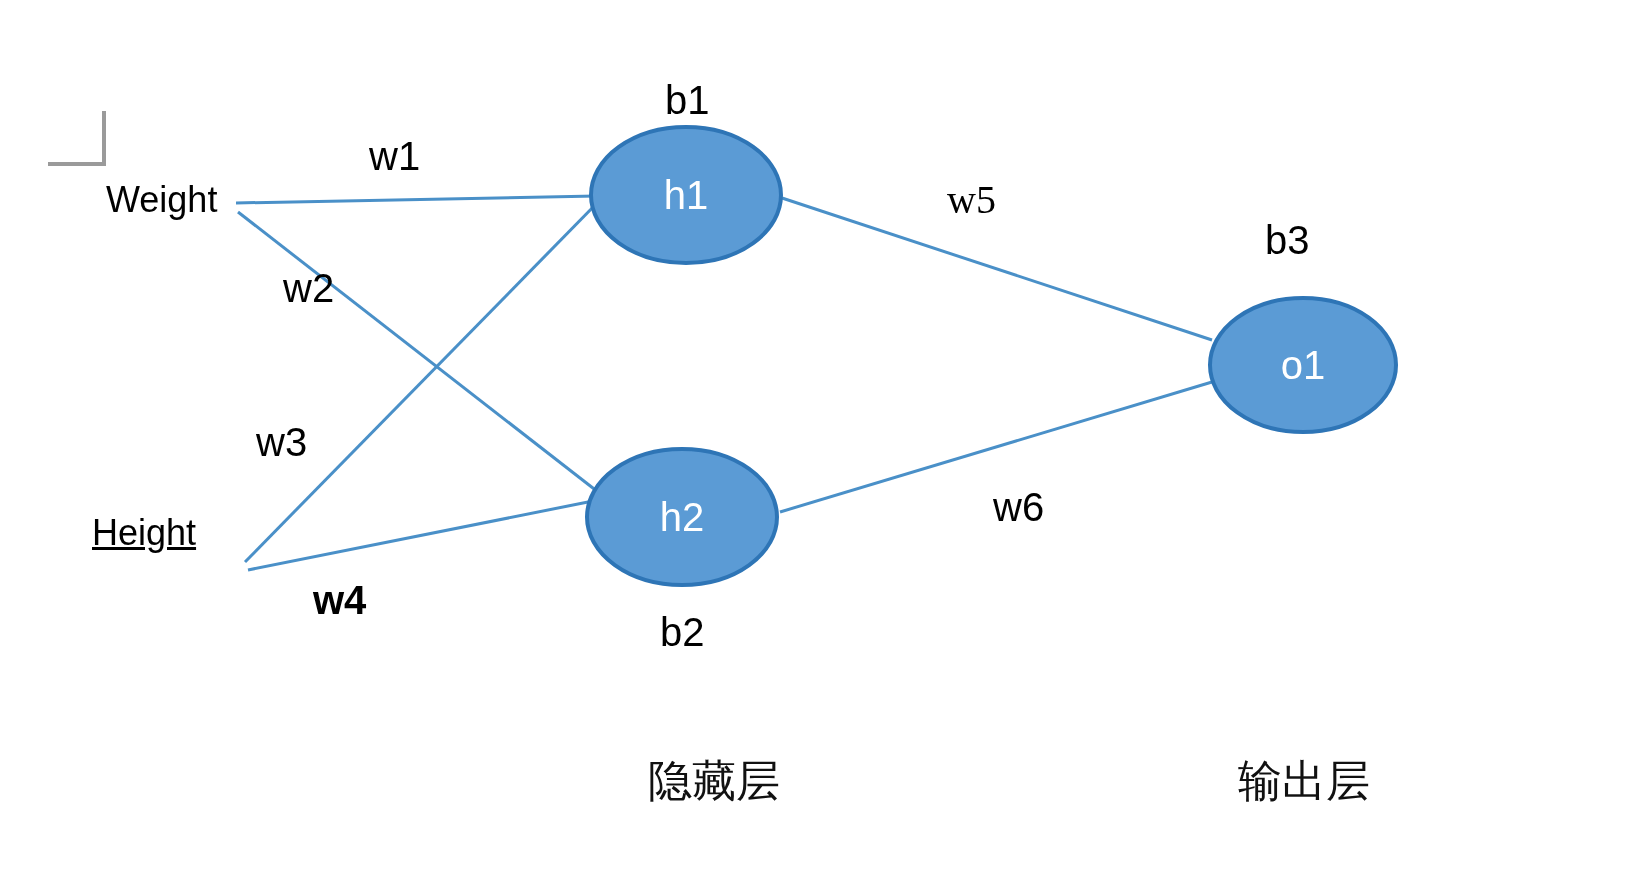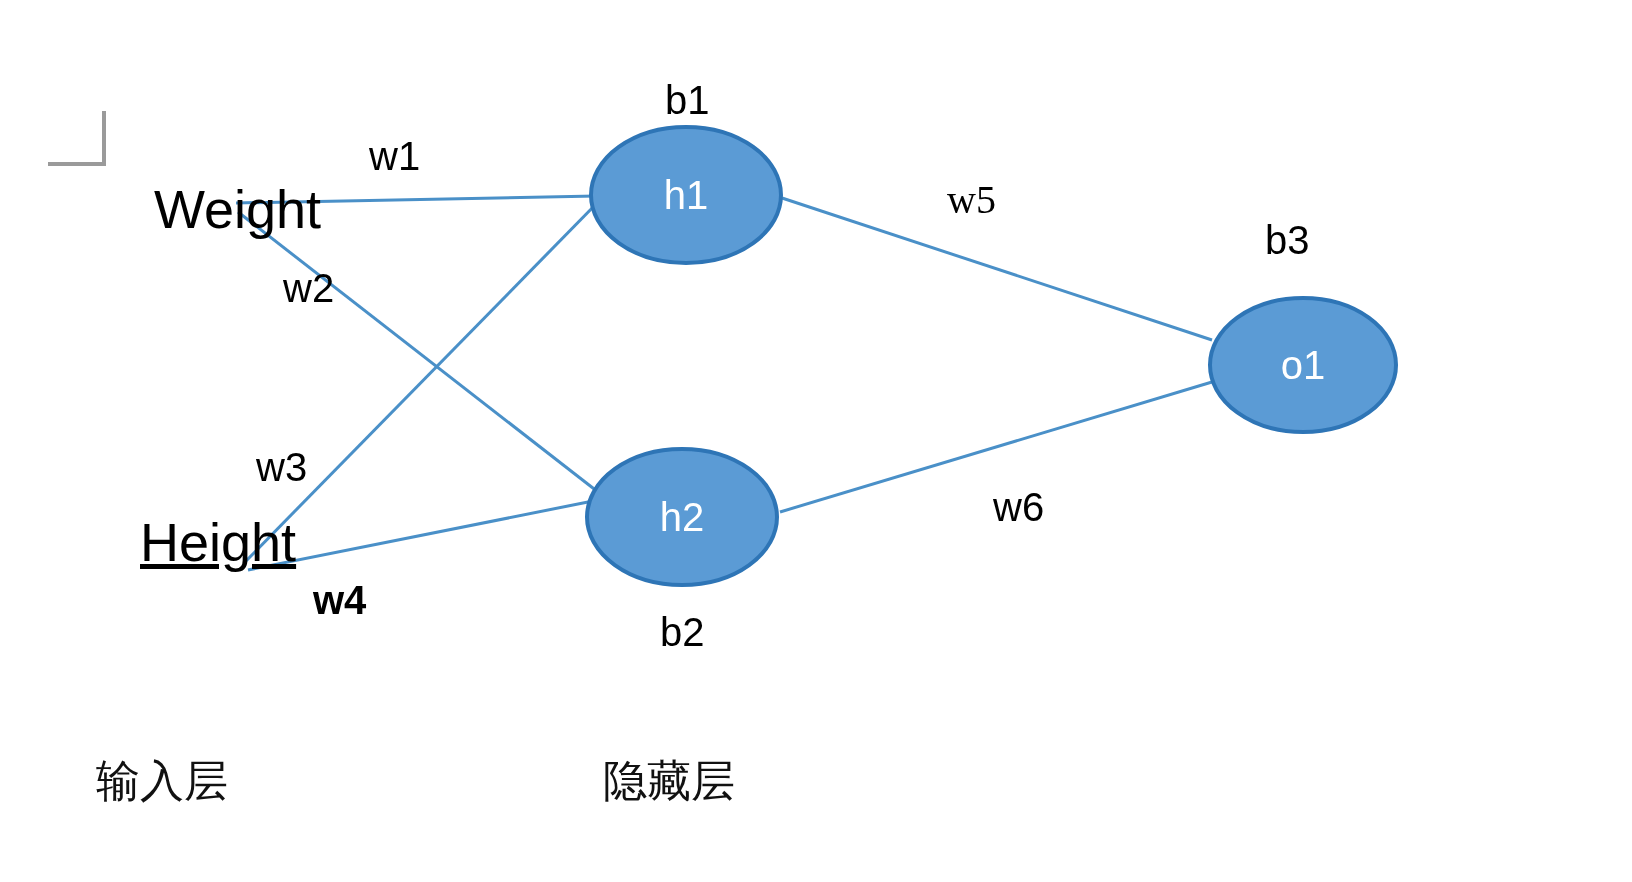--- a/index.html
+++ b/index.html
@@ -31,22 +31,21 @@
     dominant-baseline: middle;
   }
   .lbl {
     position: absolute;
     font-family: "Liberation Sans", sans-serif;
     color: #000000;
     white-space: nowrap;
     line-height: 1;
   }
   .io-label {
-    font-size: 54px;
-    margin-left: 48px;
+    font-size: 36px;
   }
   .weight-label {
     font-size: 40px;
   }
   .bias-label {
     font-size: 40px;
   }
   .layer-label {
     font-family: "Liberation Serif", serif;
     font-size: 44px;
@@ -84,25 +83,25 @@
 
     <ellipse cx="1303" cy="365" rx="93" ry="67" fill="#5B9BD5" stroke="#2E75B6" stroke-width="4"></ellipse>
     <text class="node-label" x="1303" y="368">o1</text>
   </svg>
 
   <div class="lbl io-label" style="left:106px; top:182px;">Weight</div>
   <div class="lbl io-label" style="left:92px; top:515px;text-decoration:underline;">Height</div>
 
   <div class="lbl weight-label" style="left:345px; top:136px;margin-left:24px;">w1</div>
   <div class="lbl weight-label" style="left:283px; top:268px;text-align:right;">w2</div>
-  <div class="lbl weight-label" style="left:256px; top:447px;">w3</div>
+  <div class="lbl weight-label" style="left:256px; top:422px;">w3</div>
   <div class="lbl weight-label" style="left:313px; top:580px;font-weight:bold;">w4</div>
   <div class="lbl weight-label" style="left:947px; top:180px;font-family:Liberation Serif, serif;">w5</div>
   <div class="lbl weight-label" style="left:993px; top:487px;">w6</div>
 
   <div class="lbl bias-label" style="left:665px; top:80px;">b1</div>
   <div class="lbl bias-label" style="left:660px; top:612px;">b2</div>
   <div class="lbl bias-label" style="left:1265px; top:220px;">b3</div>
 
-  <div class="layer-label" style="left:96px; top:760px;">输入层</div>
-  <div class="layer-label" style="left:603px; top:760px;">隐藏层</div>
+  <div class="layer-label" style="left:648px; top:760px;">隐藏层</div>
+  <div class="layer-label" style="left:1238px; top:760px;">输出层</div>
 
 </div>
 
 </body></html>

